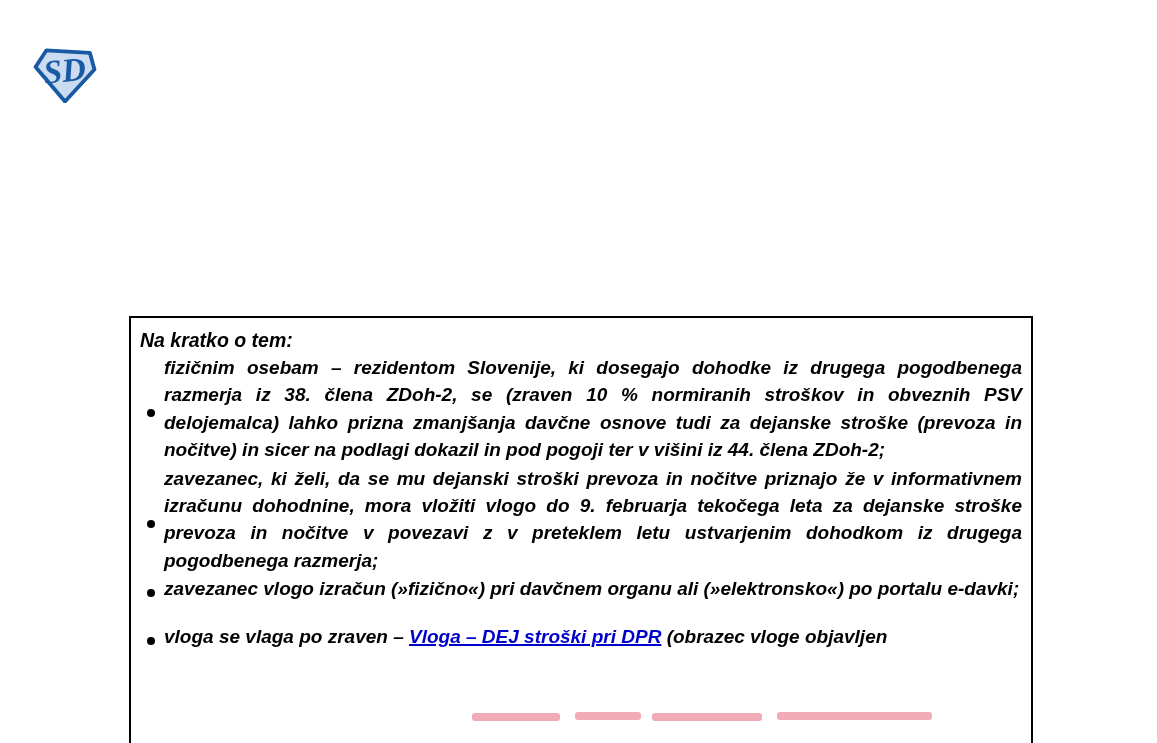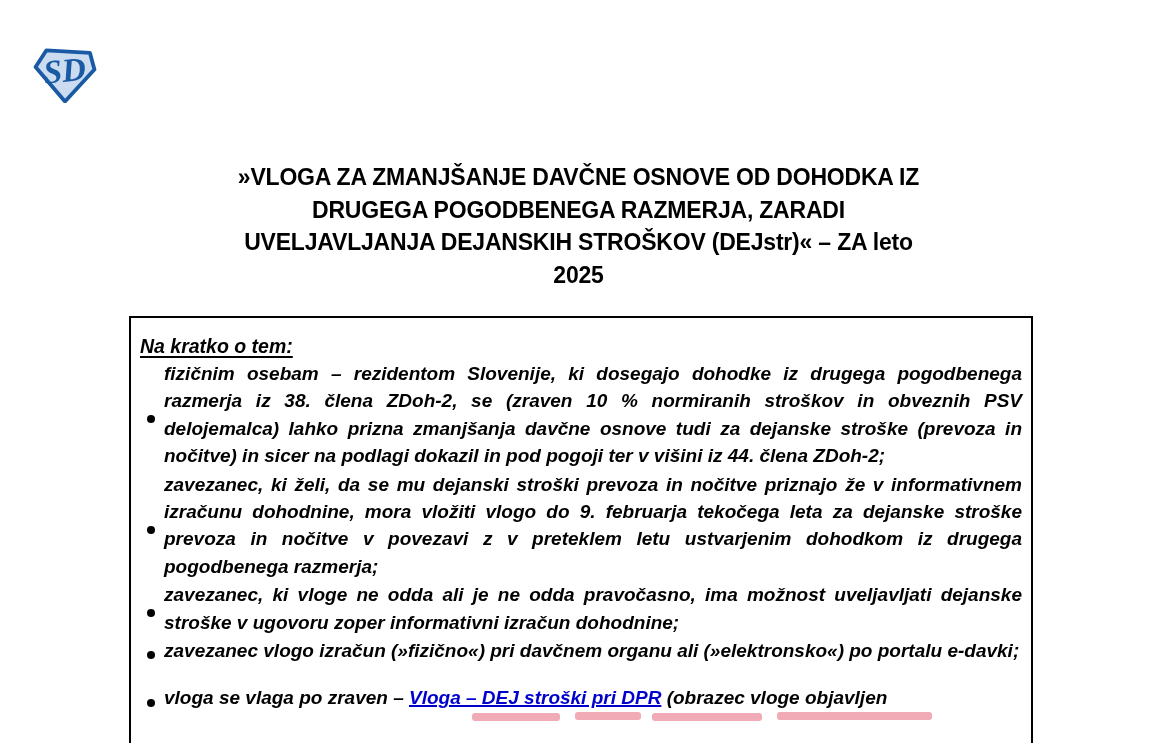--- a/index.html
+++ b/index.html
@@ -46,22 +46,21 @@
     border: 2px solid #000000;
     padding: 3px 9px 0 9px;
     font-style: italic;
     font-weight: 700;
     font-size: 19px;
   }
   .box-heading {
     display: inline-block;
     font-size: 19.5px;
     line-height: 26px;
-    margin-top: 12px;
-    text-decoration: underline;
+    margin-top: 6px;
     text-decoration-thickness: 2px;
     text-underline-offset: 3px;
   }
   .bullet-row {
     display: flex;
     align-items: center;
     margin-top: 1px;
   }
   .bullet-marker {
     flex: 0 0 24px;
@@ -107,50 +106,38 @@
 </head>
 <body>
 
 <div id="page">
 
   <svg class="logo" viewBox="0 0 100 90" aria-hidden="true">
     <polygon points="50,88 4,34 21,8 89,12 96,38" fill="#ccdcf0" stroke="#1a5aa5" stroke-width="6" stroke-linejoin="round"></polygon>
     <text x="50" y="57" text-anchor="middle" font-family="Liberation Serif, serif" font-style="italic" font-weight="700" font-size="52" fill="#1a5aa5" transform="rotate(-6 50 45)">SD</text>
   </svg>
 
-  <div class="doc-title">
-    <div>»VLOGA ZA ZMANJŠANJE DAVČNE OSNOVE OD DOHODKA IZ</div>
-    <div>DRUGEGA POGODBENEGA RAZMERJA, ZARADI</div>
-    <div>UVELJAVLJANJA DEJANSKIH STROŠKOV (DEJstr)« – ZA leto</div>
-    <div>2025</div>
-  </div>
 
   <div class="summary-box">
     <span class="box-heading">Na kratko o tem:</span>
 
     <div class="bullet-row">
       <span class="bullet-marker">
           <span class="dot"></span>
         </span>
       <div class="bullet-text">fizičnim osebam – rezidentom Slovenije, ki dosegajo dohodke iz drugega pogodbenega razmerja iz 38. člena ZDoh-2, se (zraven 10 % normiranih stroškov in obveznih PSV delojemalca) lahko prizna zmanjšanja davčne osnove tudi za dejanske stroške (prevoza in nočitve) in sicer na podlagi dokazil in pod pogoji ter v višini iz 44. člena ZDoh-2;</div>
     </div>
 
     <div class="bullet-row">
       <span class="bullet-marker">
           <span class="dot"></span>
         </span>
       <div class="bullet-text">zavezanec, ki želi, da se mu dejanski stroški prevoza in nočitve priznajo že v informativnem izračunu dohodnine, mora vložiti vlogo do 9. februarja tekočega leta za dejanske stroške prevoza in nočitve v povezavi z v preteklem letu ustvarjenim dohodkom iz drugega pogodbenega razmerja;</div>
     </div>
 
-    <div class="bullet-row">
-      <span class="bullet-marker">
-          <span class="dot"></span>
-        </span>
-      <div class="bullet-text">zavezanec, ki vloge ne odda ali je ne odda pravočasno, ima možnost uveljavljati dejanske stroške v ugovoru zoper informativni izračun dohodnine;</div>
-    </div>
 
     <div class="bullet-row">
       <span class="bullet-marker">
           <span class="dot"></span>
         </span>
       <div class="bullet-text">zavezanec vlogo izračun (»fizično«) pri davčnem organu ali (»elektronsko«) po portalu e-davki;</div>
     </div>
 
     <div class="bullet-row last">
       <span class="bullet-marker">

